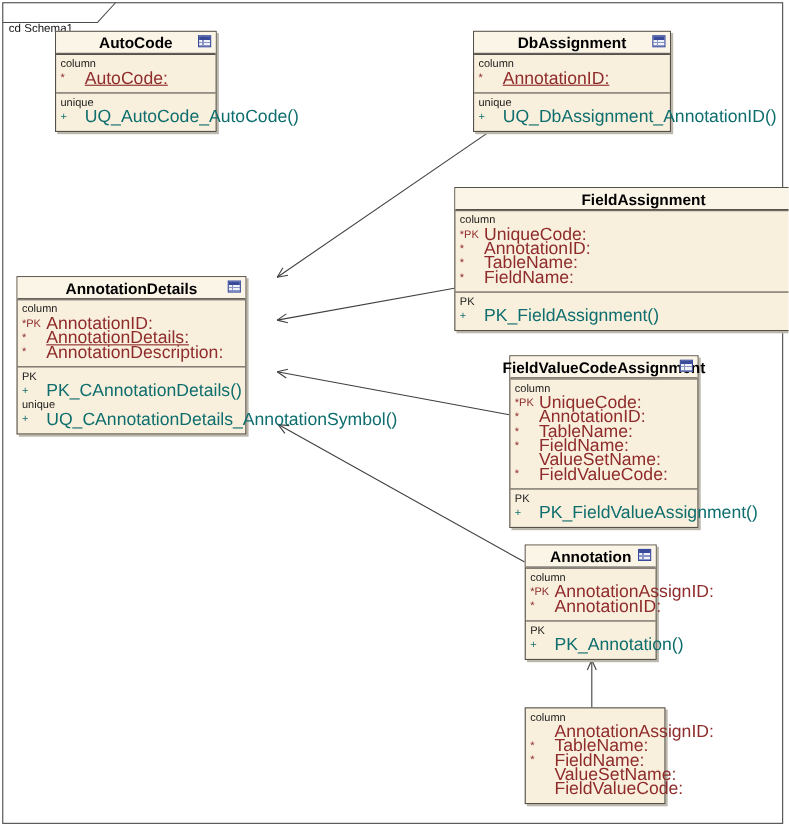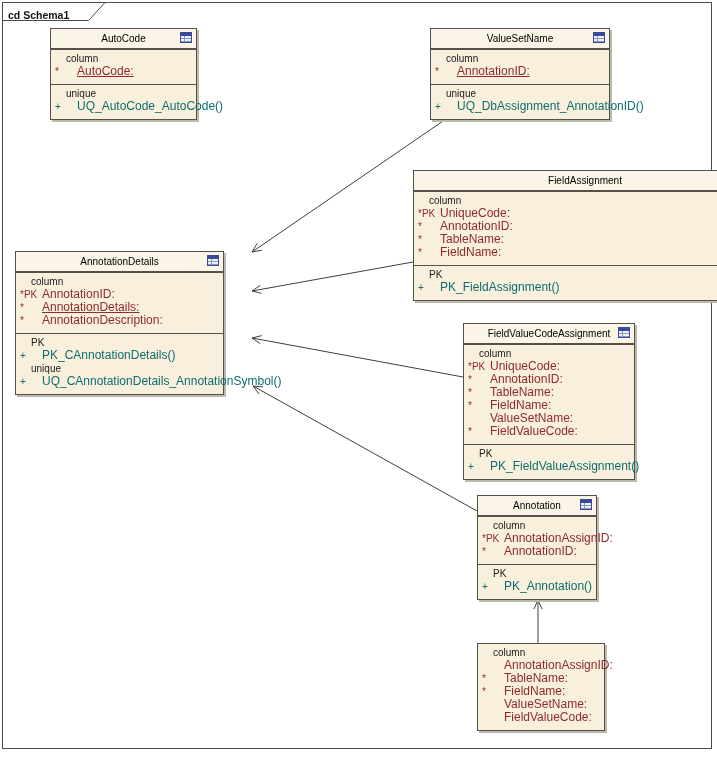--- a/index.html
+++ b/index.html
@@ -12,22 +12,22 @@
   }
   #frame{
     position:absolute;left:2px;top:2px;width:710px;height:747px;
     border:1px solid #4a4a4a;
     box-sizing:border-box;
   }
   #frame-tab{
     position:absolute;left:2px;top:2px;width:104px;height:19px;
   }
   #frame-tab-label{
-    position:absolute;left:6px;top:7px;
-    font-size:10.5px;font-weight:bold;color:#111;
+    position:absolute;left:6px;top:18px;
+    font-size:10.5px;font-weight:normal;color:#111;
     white-space:nowrap;
   }
   #connector-svg{
     position:absolute;left:0;top:0;z-index:1;
   }
   #entities{position:absolute;left:0;top:0;z-index:2;width:100%;height:100%;pointer-events:none;}
   .entity{
     position:absolute;
     background:var(--entity-fill);
     border:1px solid var(--entity-border);
@@ -38,21 +38,21 @@
     color:#222;
   }
   .entity-title{
     position:relative;
     height:19px;
     border-bottom:1px solid var(--entity-border);
     background:var(--entity-title-fill);
     display:flex;align-items:center;justify-content:center;
   }
   .title-text{
-    font-size:10px;font-weight:normal;color:var(--title-text);
+    font-size:14px;font-weight:bold;color:var(--title-text);
     white-space:nowrap;
   }
   .tbl-icon{
     position:absolute;right:4px;top:3px;
     width:12px;height:11px;
     box-sizing:border-box;
     border:1px solid var(--icon-blue);
     background:
       linear-gradient(to bottom,var(--icon-blue) 0,var(--icon-blue) 3px,rgba(0,0,0,0) 3px),
       linear-gradient(to bottom,rgba(0,0,0,0) 5px,#8a97c6 5px,#8a97c6 6px,rgba(0,0,0,0) 6px),
@@ -60,31 +60,31 @@
       linear-gradient(to right,rgba(0,0,0,0) 3px,#8a97c6 3px,#8a97c6 4px,rgba(0,0,0,0) 4px),
       #eef1f8;
   }
   .compartment{
     border-top:1px solid var(--entity-border);
     padding:2px 2px 6px 0;
   }
   .compartment:first-of-type{border-top:none;}
   .comp-header{
     font-size:10px;color:var(--header-text);
-    line-height:13px;padding-left:15px;
+    line-height:13px;padding-left:4px;
     white-space:nowrap;
   }
   .row{
     display:flex;line-height:13px;white-space:nowrap;
   }
   .prefix{
     flex:0 0 26px;padding-left:4px;box-sizing:border-box;
     font-size:10px;
   }
-  .rtext{font-size:12px;}
+  .rtext{font-size:16px;}
   .kind-attr .prefix,.kind-attr .rtext{color:var(--attr-text);}
   .kind-op .prefix,.kind-op .rtext{color:var(--op-text);}
   .u{text-decoration:underline;}
 </style>
 </head>
 <body>
 
 <div id="canvas" style="--canvas-bg: #FFFFFF; --entity-fill: #F8EFDC; --entity-title-fill: #FBF5E8; --entity-border: #55504A; --shadow: #BDB8AC; --attr-text: #8F2B2B; --op-text: #0E6E6E; --header-text: #1B1B1B; --title-text: #000000; --icon-blue: #3A4A9A;">
   <svg id="connector-svg" width="717" height="759">
       <g>
@@ -136,21 +136,21 @@
         <div class="compartment">
           <div class="comp-header">unique</div>
           <div class="row kind-op">
             <span class="prefix">+</span>
             <span class="rtext">UQ_AutoCode_AutoCode()</span>
           </div>
         </div>
       </div>
       <div class="entity" style="left: 430px; top: 28px; width: 180px;">
         <div class="entity-title">
-          <span class="title-text">ValueSetName</span>
+          <span class="title-text">DbAssignment</span>
           <span class="tbl-icon"></span>
         </div>
         <div class="compartment">
           <div class="comp-header">column</div>
           <div class="row kind-attr">
             <span class="prefix">*</span>
             <span class="rtext u">AnnotationID:</span>
           </div>
         </div>
         <div class="compartment">

